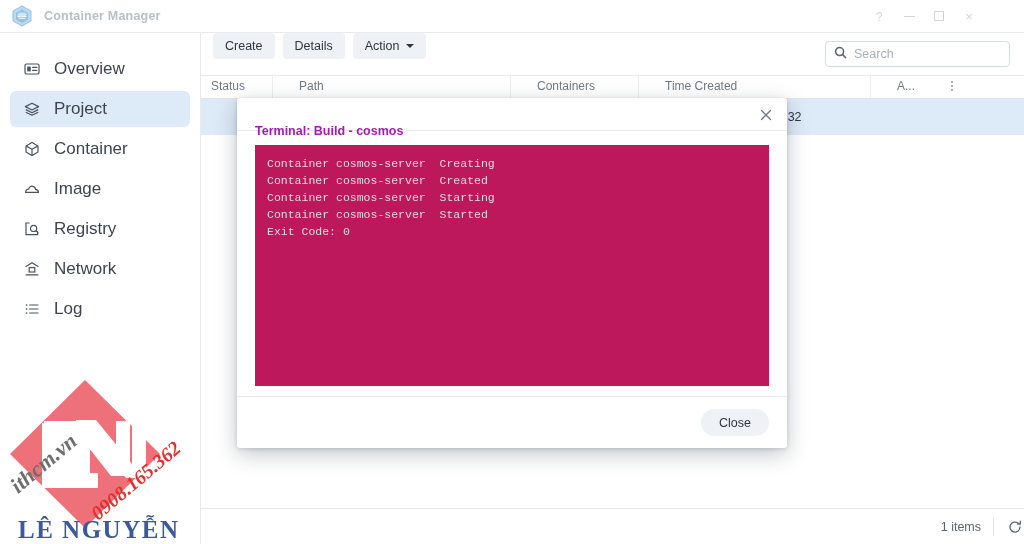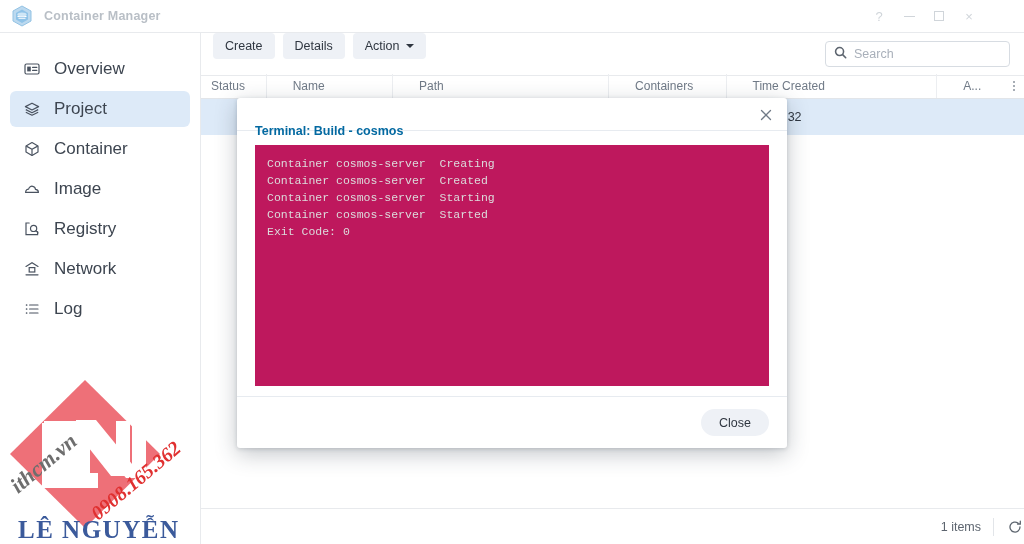--- a/index.html
+++ b/index.html
@@ -193,21 +193,21 @@
     display: flex; flex-direction: column;
   }
   .dlg-head {
     height: 33px;
     display: flex; align-items: center;
     border-bottom: 1px solid #e7ebf0;
     position: relative;
   }
   .dlg-title {
     margin-left: 18px;
-    font-size: 12.5px; font-weight: bold; color: #0369a1; margin-top: 34px;
+    font-size: 12.5px; font-weight: bold; color: #a21caf; margin-top: 34px;
   }
   .dlg-close {
     position: absolute; right: 10px; top: 6px;
     width: 22px; height: 22px;
     display: flex; align-items: center; justify-content: center;
     color: #707a87; font-size: 15px; cursor: pointer;
   }
   .dlg-body {
     flex: 1;
     padding: 14px 18px 10px 18px;
@@ -373,21 +373,20 @@
             <circle cx="6" cy="6" r="4.3"></circle>
             <line x1="9.3" y1="9.3" x2="12.6" y2="12.6"></line>
           </svg>
         </span>
         <span class="search-ph">Search</span>
       </div>
     </div>
 
     <div class="table-head">
       <div class="th" style="width:72px">Status</div>
-      <div class="th" style="width:122px">Name</div>
       <div class="th" style="width:222px">Path</div>
       <div class="th" style="width:112px">Containers</div>
       <div class="th" style="width:216px">Time Created</div>
       <div class="th last" style="width:38px">A...</div>
       <div class="kebab">
           <i></i>
           <i></i>
           <i></i>
         </div>
     </div>

